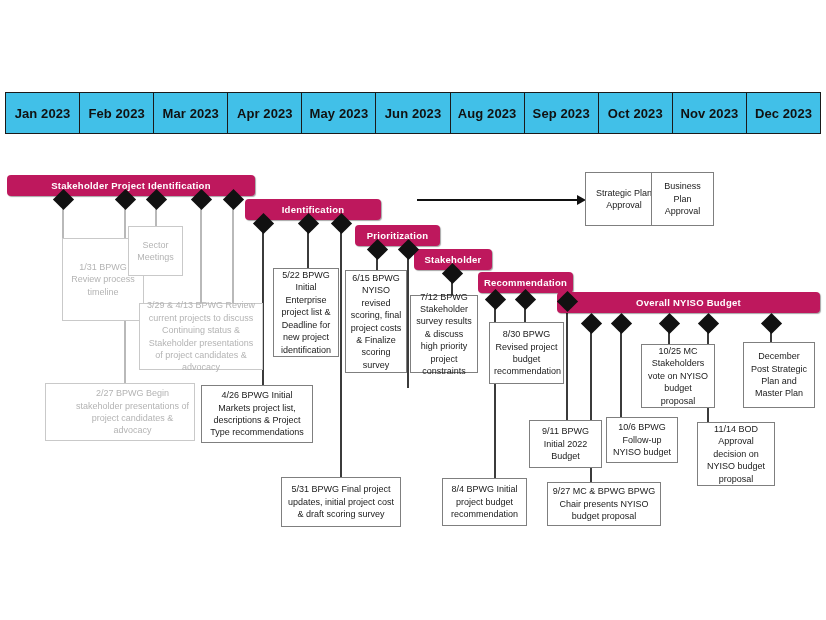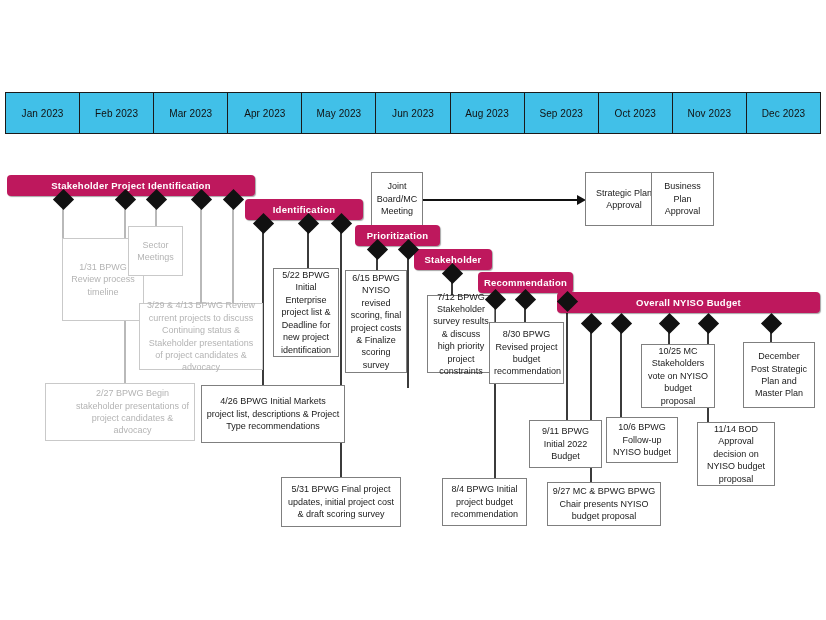--- a/index.html
+++ b/index.html
@@ -8,21 +8,21 @@
     font-family:"Liberation Sans","DejaVu Sans",sans-serif;
     -webkit-font-smoothing:antialiased;
   }
   #canvas{position:absolute;left:0;top:0;width:826px;height:620px;}
 
   
   .month-bar{position:absolute;left:5px;top:92px;width:816px;height:42px;
              border:1px solid #1a1a1a;box-sizing:border-box;display:flex;background:#41c0e8;}
   .month-cell{flex:1 1 0;border-right:1px solid #1a1a1a;box-sizing:border-box;
               display:flex;align-items:center;justify-content:center;
-              font-size:10px;font-weight:normal;color:#111;letter-spacing:.1px;text-align:center;}
+              font-size:13px;font-weight:bold;color:#111;letter-spacing:.1px;text-align:center;}
   .month-cell:last-child{border-right:none;}
 
   
   .phase{position:absolute;background:#be185d;border-radius:4px;
          display:flex;align-items:center;justify-content:center;
          color:#ffffff;font-size:9.5px;font-weight:bold;letter-spacing:.25px;
          box-shadow:1px 1px 1px rgba(0,0,0,.35);height:21px;z-index:6;}
 
   
   .diamond{position:absolute;width:15px;height:15px;background:#111111;
@@ -86,21 +86,21 @@
   <div class="stem" style="left:566px; top:300px; height:120px;"></div>
   <div class="stem" style="left:590px; top:322px; height:160px;"></div>
   <div class="stem" style="left:620px; top:322px; height:95px;"></div>
   <div class="stem" style="left:668px; top:322px; height:22px;"></div>
   <div class="stem" style="left:707px; top:322px; height:100px;"></div>
   <div class="stem" style="left:770px; top:322px; height:20px;"></div>
 
   <div class="phase" style="left:7px;   top:175px; width:248px;">
     <span>Stakeholder Project Identification</span>
   </div>
-  <div class="phase" style="left:245px; top:199px; width:118px;">
+  <div class="phase" style="left:245px; top:199px; width:136px;">
     <span>Identification</span>
   </div>
   <div class="phase" style="left:355px; top:225px; width:85px;">
     <span>Prioritization</span>
   </div>
   <div class="phase" style="left:414px; top:249px; width:78px;">
     <span>Stakeholder</span>
   </div>
   <div class="phase" style="left:478px; top:272px; width:95px;">
     <span>Recommendation</span>
@@ -146,42 +146,39 @@
   </div>
 
   <div class="note dim" style="left:139px; top:303px; width:124px; height:67px;">
     <span class="txt">3/29 &amp; 4/13  BPWG Review current projects to discuss Continuing status &amp; Stakeholder presentations of project candidates &amp; advocacy</span>
   </div>
 
   <div class="note dim" style="left:45px; top:383px; width:150px; height:58px;padding-left:29px;">
     <span class="txt">2/27 BPWG Begin stakeholder presentations of project candidates &amp; advocacy</span>
   </div>
 
-  <div class="note" style="left:201px; top:385px; width:144px; height:58px;">
+  <div class="note" style="left:201px; top:385px; width:112px; height:58px;">
     <span class="txt">4/26 BPWG Initial Markets project list, descriptions &amp; Project Type recommendations</span>
   </div>
 
   <div class="note" style="left:273px; top:268px; width:66px; height:89px;">
     <span class="txt">5/22 BPWG Initial Enterprise project list &amp; Deadline for new project identification</span>
   </div>
 
   <div class="note" style="left:281px; top:477px; width:120px; height:50px;">
     <span class="txt">5/31 BPWG Final project updates, initial project cost &amp; draft scoring survey</span>
   </div>
 
   <div class="note" style="left:345px; top:270px; width:62px; height:103px;">
     <span class="txt">6/15 BPWG NYISO revised scoring, final project costs &amp; Finalize scoring survey</span>
   </div>
 
 
-  <div class="note" style="left:371px; top:172px; width:52px; height:54px;">
-    <span class="txt">Joint Board/MC Meeting</span>
-  </div>
-
-  <div class="note" style="left:410px; top:295px; width:68px; height:78px;margin-left:17px;">
+
+  <div class="note" style="left:410px; top:295px; width:68px; height:78px;">
     <span class="txt">7/12 BPWG Stakeholder survey results &amp; discuss high priority project constraints</span>
   </div>
 
   <div class="note" style="left:442px; top:478px; width:85px; height:48px;">
     <span class="txt">8/4 BPWG Initial project budget recommendation</span>
   </div>
 
   <div class="note" style="left:489px; top:322px; width:75px; height:62px;">
     <span class="txt">8/30 BPWG Revised project budget recommendation</span>
   </div>

